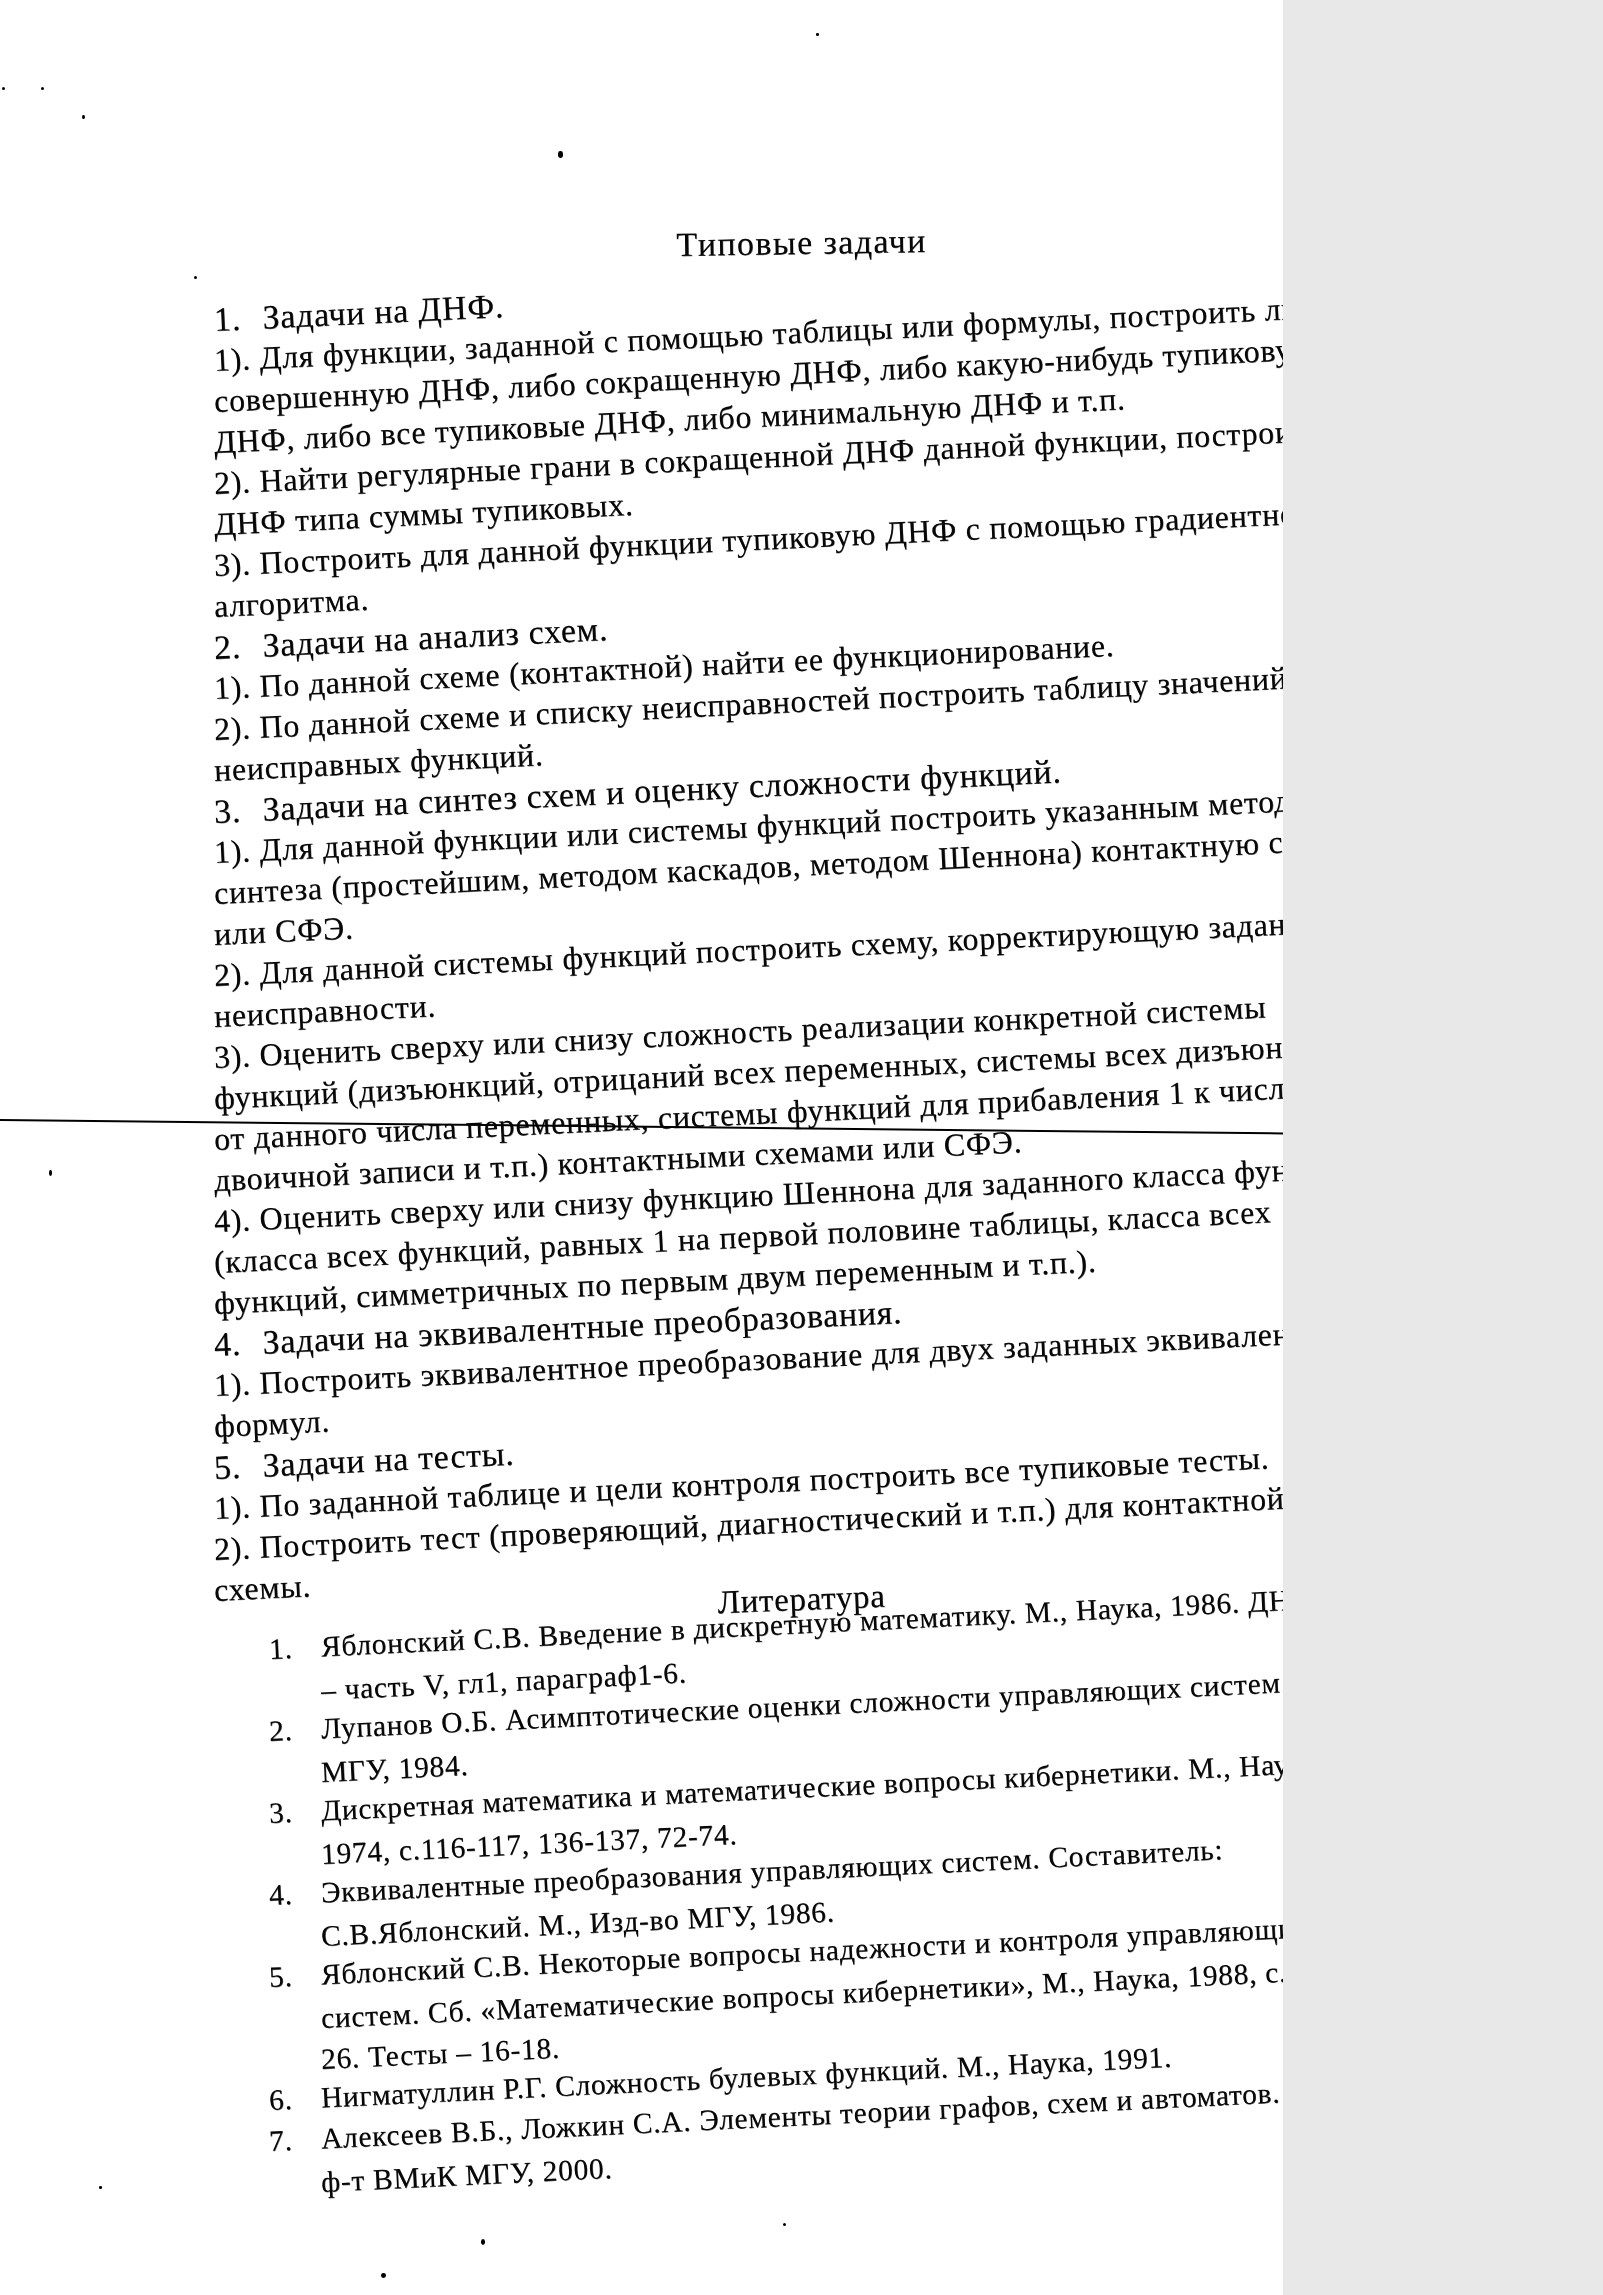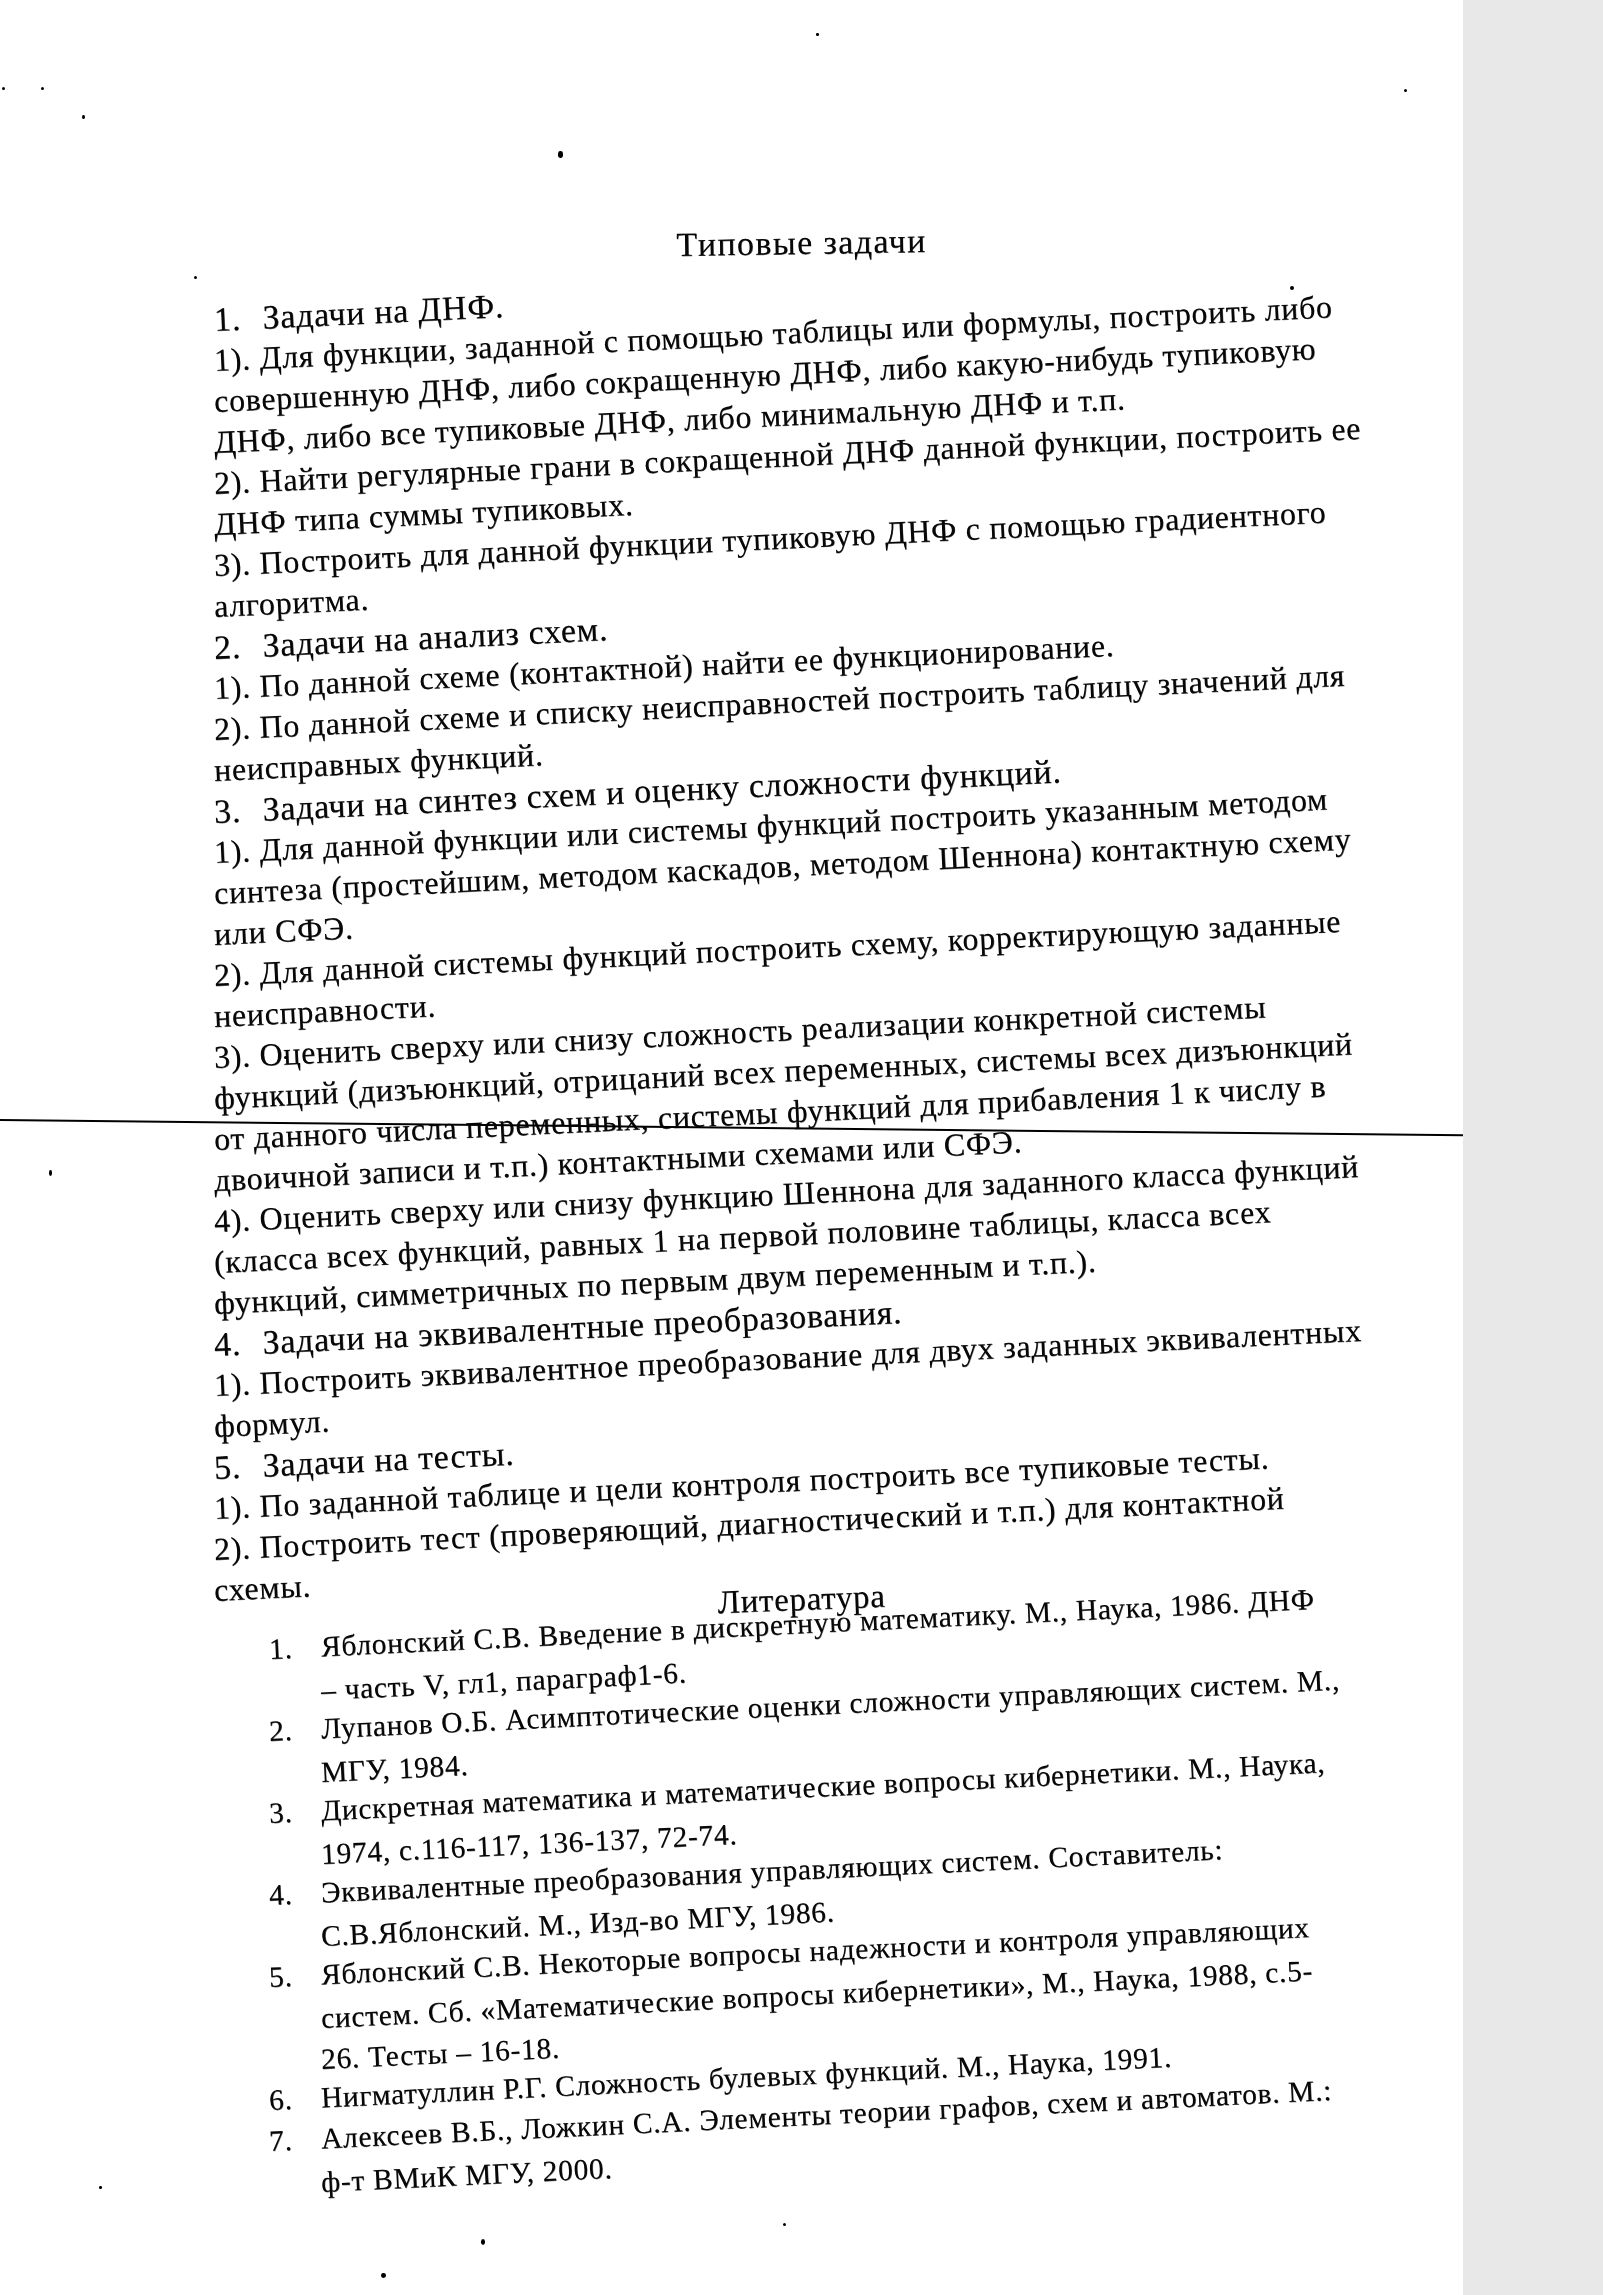--- a/index.html
+++ b/index.html
@@ -1,19 +1,19 @@
 <!DOCTYPE html>
 <html style="font-size:11px"><head>
 <meta charset="utf-8">
 <style>
   * { margin:0; padding:0; box-sizing:border-box; }
   html,body { background:#e8e8e8; }
   .page {
     position:relative;
-    width:1463px; height:2295px;
+    width:1283px; height:2295px;
     background:#ffffff;
     color:#070707;
     font-family:"Liberation Serif","DejaVu Serif",serif;
     overflow:hidden;
     text-shadow:0.4px 0.5px 0 rgba(0,0,0,0.55);
   }
   .title {
     position:absolute; top:224px; left:0; width:1603px;
     text-align:center; font-size:34px; letter-spacing:1.4px;
     transform:rotate(-0.9deg);

